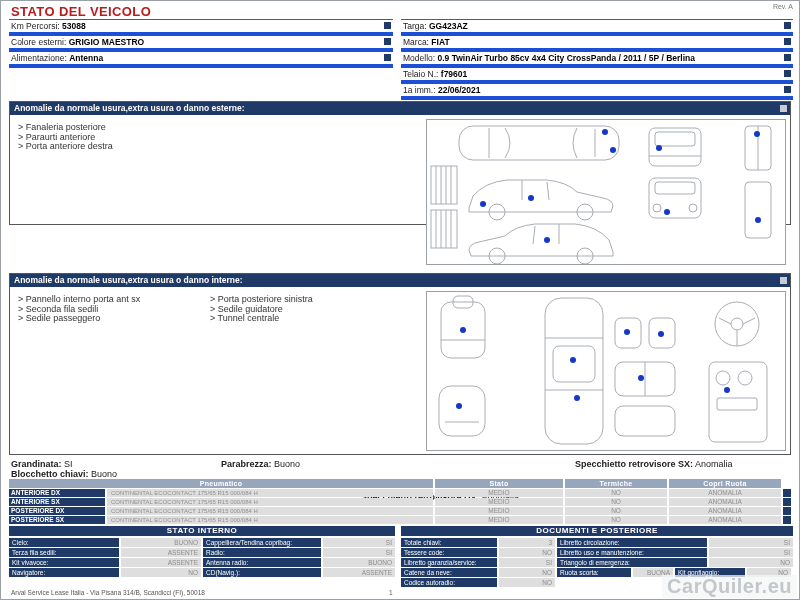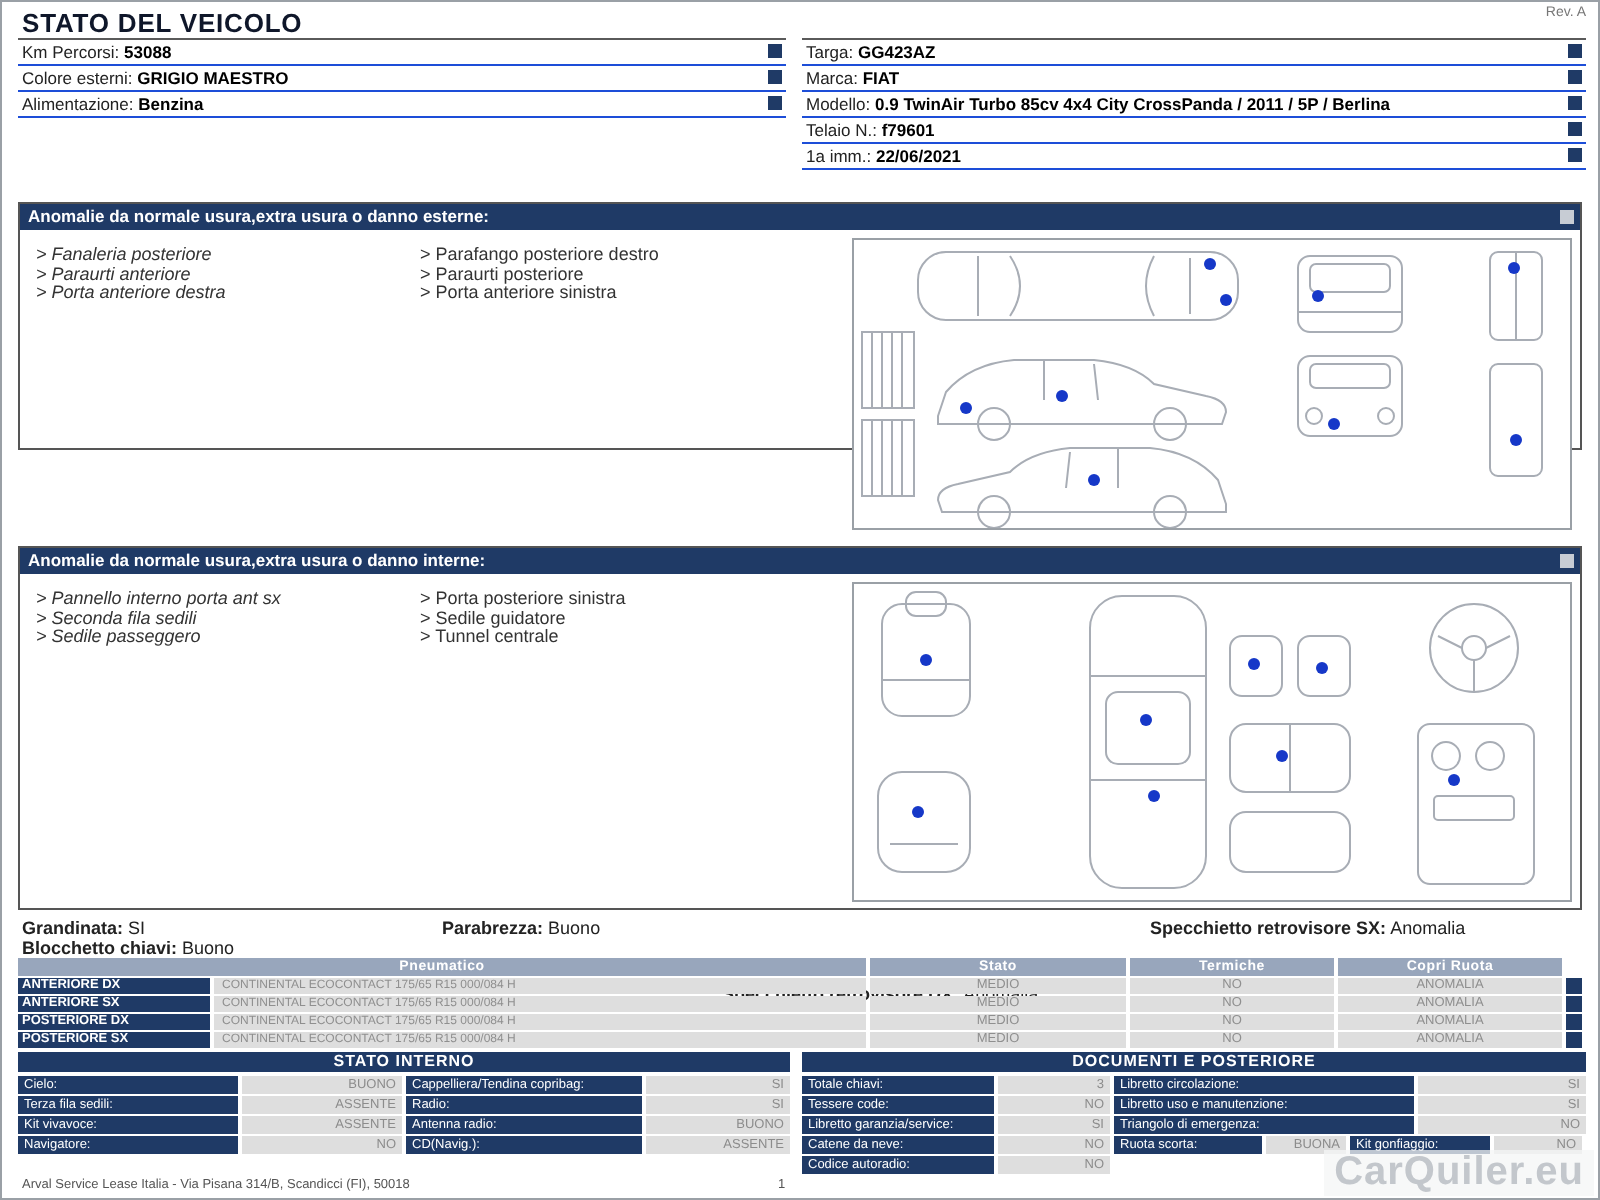--- a/index.html
+++ b/index.html
@@ -1,40 +1,40 @@
 <!DOCTYPE html>
 <html><head>
 <meta charset="utf-8">
 <style>
   * { margin:0; padding:0; box-sizing:border-box; }
   html, body { width:800px; height:600px; }
   body { font-family:"Liberation Sans", sans-serif; background:#eceff1; }
   .page { position:relative; width:800px; height:600px; background:#ffffff; border:1px solid #9aa0a6; overflow:hidden; }
 
   
-  .title { position:absolute; left:10px; top:3px; font-size:13px; font-weight:bold; color:#0f172a; letter-spacing:.4px; }
+  .title { position:absolute; left:10px; top:3px; font-size:13px; font-weight:bold; color:#b91c1c; letter-spacing:.4px; }
   .rev { position:absolute; right:6px; top:2px; font-size:7px; color:#777; }
 
   
   .info-block { position:absolute; top:18px; border-top:1px solid #5a5a5a; }
   .info-left { left:8px; width:384px; }
   .info-right { left:400px; width:392px; }
-  .info-row { position:relative; border-bottom:1px solid #1d4ed8; font-size:8.5px; line-height:12px; min-height:13px; padding:0 16px 0 2px; color:#222; }
+  .info-row { position:relative; border-bottom:4px solid #1d4ed8; font-size:8.5px; line-height:12px; min-height:13px; padding:0 16px 0 2px; color:#222; }
   .info-row .val { font-weight:bold; color:#000; }
   .sq-navy { position:absolute; width:7px; height:7px; background:#1f3a66; right:2px; top:2px; }
 
   
   .section { position:absolute; left:8px; width:782px; border:1px solid #555; background:#fff; }
   .sec-ext { top:100px; height:124px; }
   .sec-int { top:272px; height:182px; }
   .sec-header { position:relative; height:13px; background:#1f3a66; color:#fff; font-size:8.5px; font-weight:bold; line-height:13px; padding-left:4px; }
   .sq-light { position:absolute; right:3px; top:3px; width:7px; height:7px; background:#c7ccd4; }
   .anomaly-col { position:absolute; top:21px; font-size:9px; color:#333; }
   .anomaly-col .anomaly-item { line-height:9.5px; white-space:nowrap; }
-  .col-1 { left:8px;font-style:italic; }
+  .col-1 { left:8px; }
   .col-2 { left:200px; }
   .diagram-box { position:absolute; left:416px; top:17px; border:1px solid #9aa0a6; background:#fff; }
   .sec-ext .diagram-box { width:360px; height:146px; }
   .sec-int .diagram-box { width:360px; height:160px; }
 
   
   .sum-item { position:absolute; font-size:9px; color:#222; white-space:nowrap; }
   .sum-item .lab { font-weight:bold; }
 
   
@@ -86,21 +86,21 @@
       <span class="val">53088</span>
       <span class="sq-navy"></span>
     </div>
     <div class="info-row">
       <span class="lab">Colore esterni:</span>
       <span class="val">GRIGIO MAESTRO</span>
       <span class="sq-navy"></span>
     </div>
     <div class="info-row">
       <span class="lab">Alimentazione:</span>
-      <span class="val">Benzina</span>
+      <span class="val">Antenna</span>
       <span class="sq-navy"></span>
     </div>
   </div>
 
   <div class="info-block info-right">
     <div class="info-row">
       <span class="lab">Targa:</span>
       <span class="val">GG423AZ</span>
       <span class="sq-navy"></span>
     </div>
@@ -128,25 +128,20 @@
 
   <div class="section sec-ext">
     <div class="sec-header">
       <span>Anomalie da normale usura,extra usura o danno esterne:</span>
       <span class="sq-light"></span>
     </div>
     <div class="anomaly-col col-1">
       <div class="anomaly-item">&gt; Fanaleria posteriore</div>
       <div class="anomaly-item">&gt; Paraurti anteriore</div>
       <div class="anomaly-item">&gt; Porta anteriore destra</div>
-    </div>
-    <div class="anomaly-col col-2">
-      <div class="anomaly-item">&gt; Parafango posteriore destro</div>
-      <div class="anomaly-item">&gt; Paraurti posteriore</div>
-      <div class="anomaly-item">&gt; Porta anteriore sinistra</div>
     </div>
     <div class="diagram-box">
       <svg width="358" height="144" viewBox="0 0 358 144">
         <g stroke="#a8adb5" fill="none" stroke-width="1">
 
           <rect x="32" y="6" width="160" height="34" rx="14"></rect>
           <path d="M62,8 L62,38 M78,8 Q88,23 78,38 M150,8 Q142,23 150,38 M168,9 L168,37"></path>
 
           <rect x="222" y="8" width="52" height="38" rx="6"></rect>
           <rect x="228" y="12" width="40" height="14" rx="3"></rect>

